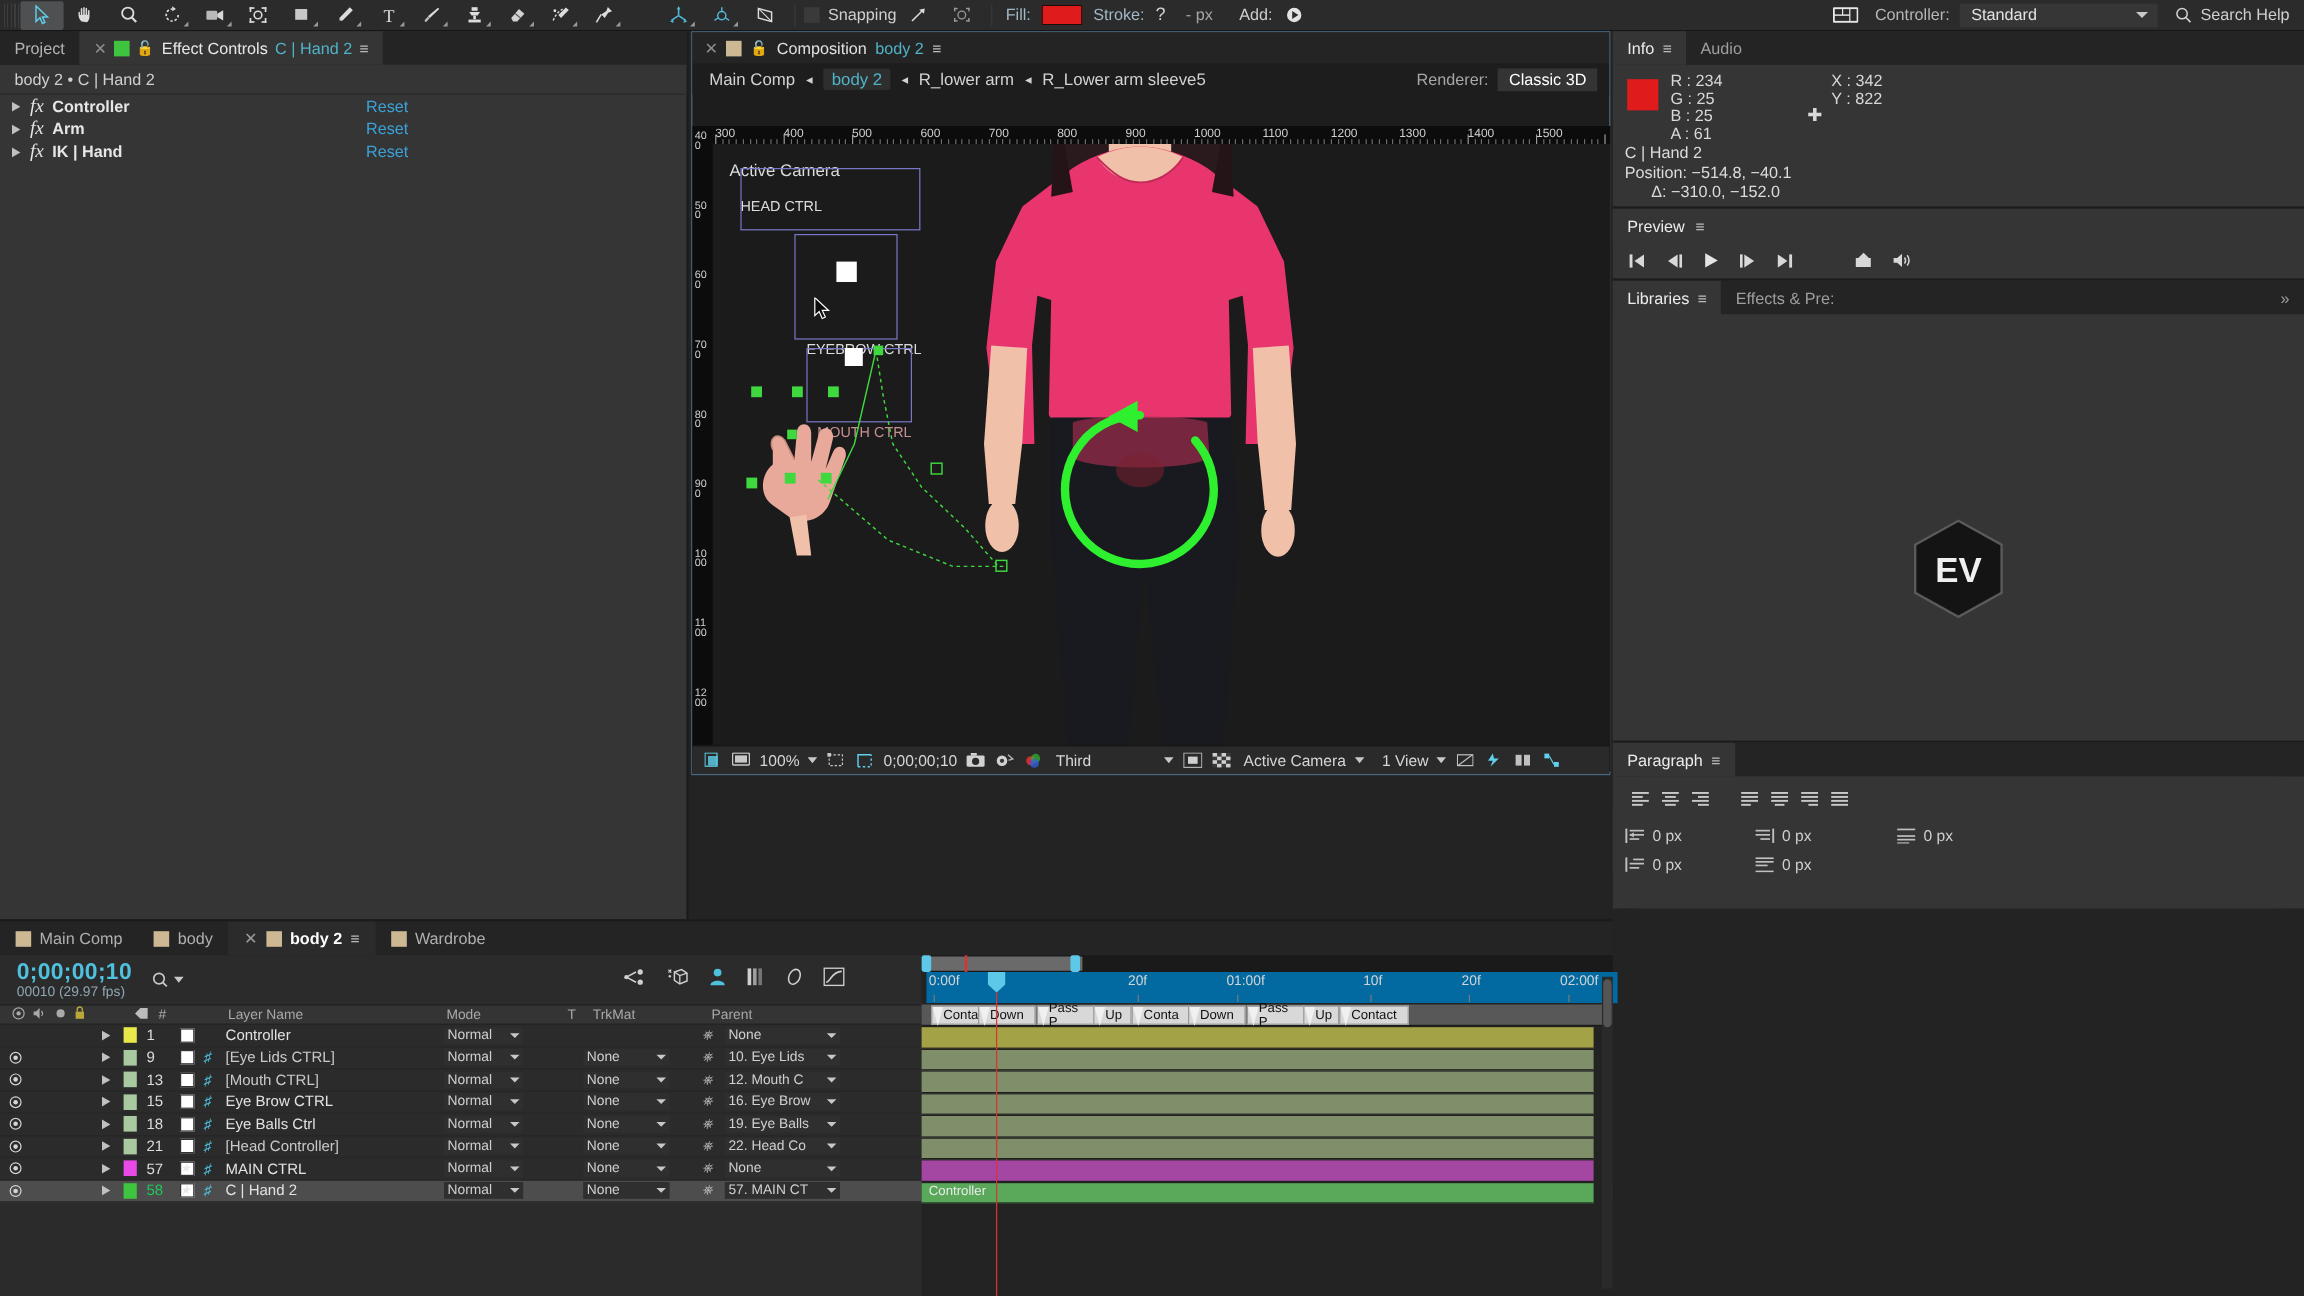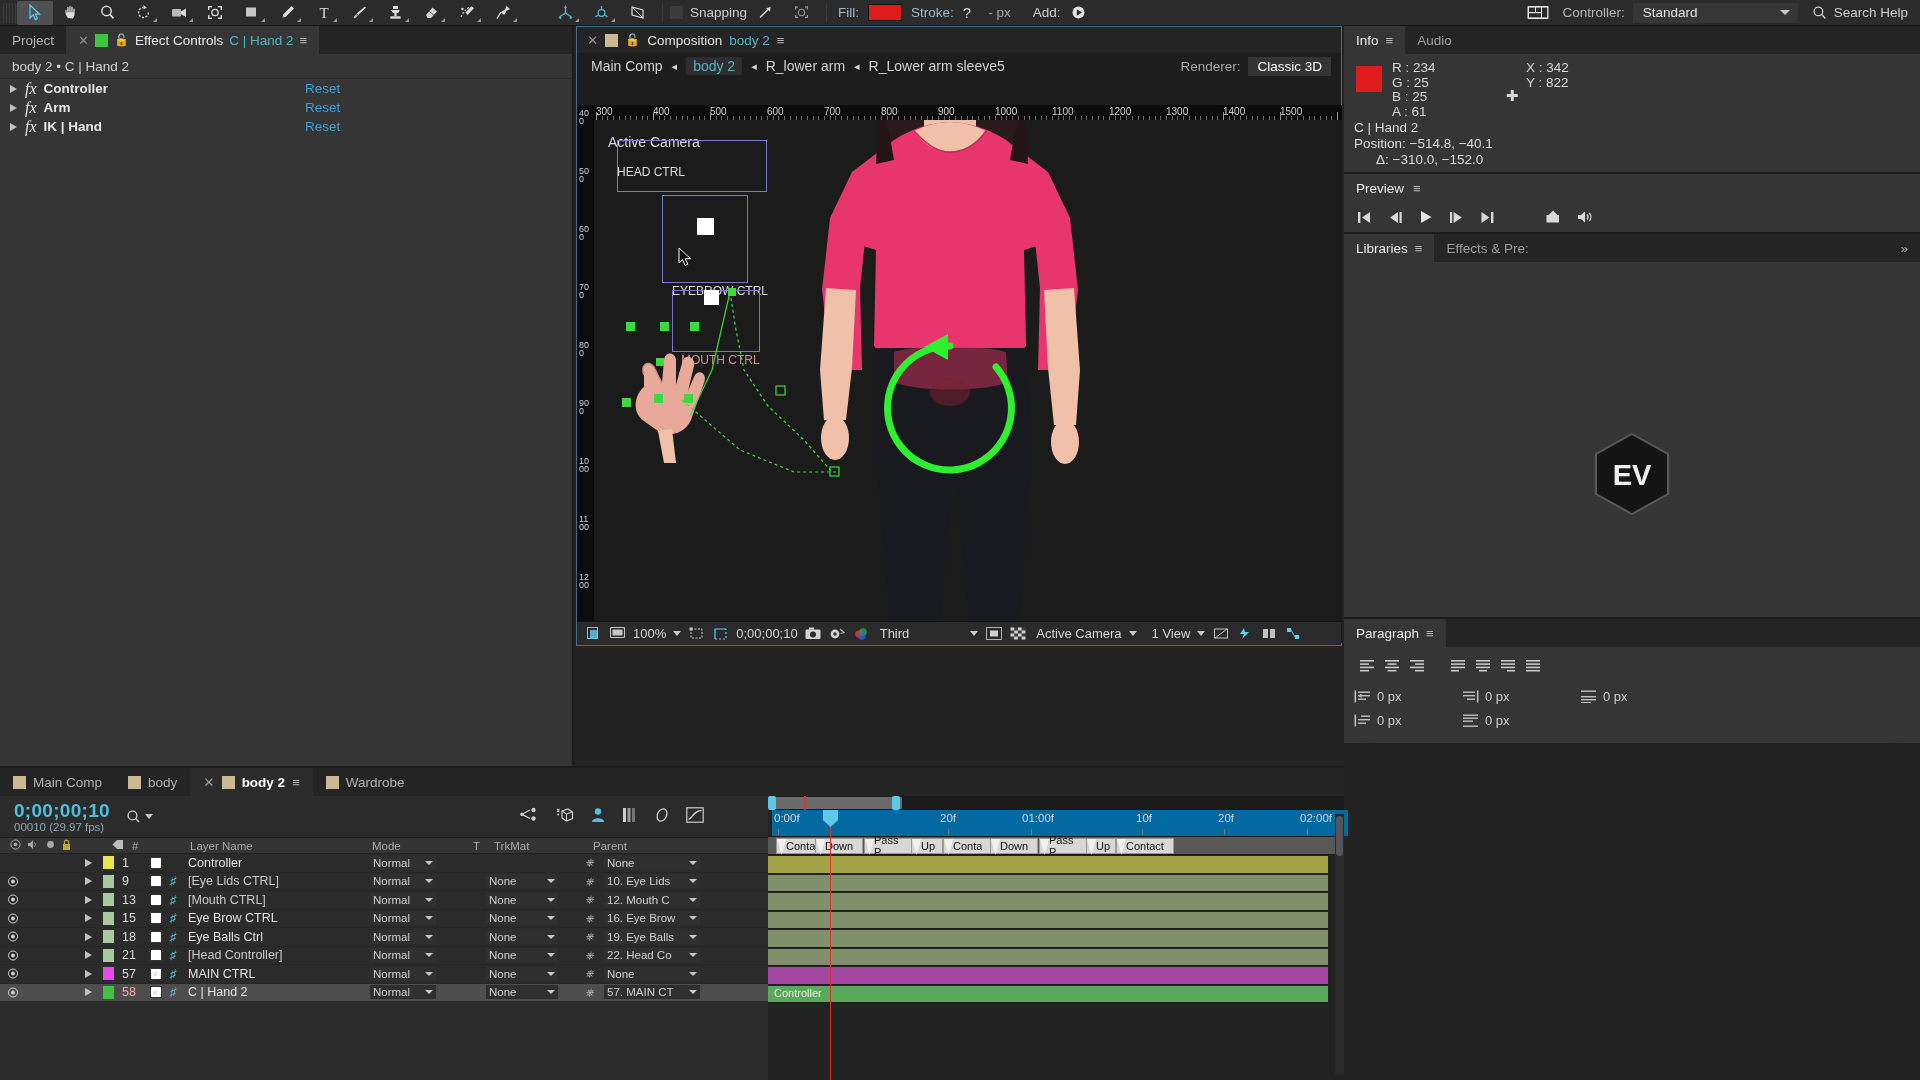--- a/index.html
+++ b/index.html
@@ -117,21 +117,21 @@
   .prev-ctrls { height:30px; display:flex; align-items:center; gap:16px; padding-left:13px; }
   .prev-ctrls svg { display:block; }
   .sc-label { padding-left:12px; font-size:13.5px; color:#c6c6c6; height:20px; }
   .sc-row { display:flex; align-items:center; padding:0 6px 8px 12px; gap:7px; }
   .sc-sel { flex:1; background:#2b2b2b; height:21px; display:flex; align-items:center;
             padding:0 8px; font-size:13.5px; color:#e9e9e9; border:1px solid #1c1c1c; }
 
   .lib-body { height:355px; background:#353535; position:relative; }
   .ev-logo { position:absolute; left:50%; top:170px; transform:translateX(-50%); }
 
-  .para-body { height:96px; background:#353535; position:relative;border-radius:27px; }
+  .para-body { height:110px; background:#353535; position:relative;border-radius:27px; }
   .para-row { display:flex; gap:0px; padding:8px 0 0 10px; }
   .pbtn { width:25px;height:22px; display:flex;align-items:center;justify-content:center; }
   .pval { display:flex; align-items:center; gap:6px; font-size:13px; color:#cfcfcf; }
   .pgrid { display:grid; grid-template-columns:108px 118px 118px; row-gap:9px; padding:12px 0 0 10px;}
 
   
   .tl { position:absolute; left:0; top:766px; width:1344px; height:314px;
         background:#2b2b2b; border-top:2px solid #1b1b1b; }
   .tl-tabs { height:28px; background:#242424; display:flex; align-items:stretch; }
   .tltab { display:flex;align-items:center; gap:7px; padding:0 13px; font-size:13.5px;
@@ -1460,21 +1460,21 @@
           </span>
           <span class="cell" style="left:26px;width:14px;height:12px"></span>
           <span class="cell" style="left:44px;width:12px;height:12px"></span>
           <span class="cell" style="left:60px;width:12px;height:12px"></span>
           <span class="cell" style="left:85px">
             <span class="tri" style="margin:0"></span>
           </span>
           <span class="cell" style="left:103px">
             <i class="lcolor" style="background:#3ec43e"></i>
           </span>
-          <span class="cell" style="left:122px;color:#fca5a5">58</span>
+          <span class="cell" style="left:122px;color:#22c55e">58</span>
           <span class="cell" style="left:150px">
             <i class="chk-w"></i>
           </span>
           <span class="cell" style="left:150px">
             <i class="star">★</i>
           </span>
           <span class="cell" style="left:170px">
             <i class="hash">♯</i>
           </span>
           <span class="cell lname" style="left:188px">C | Hand 2</span>

